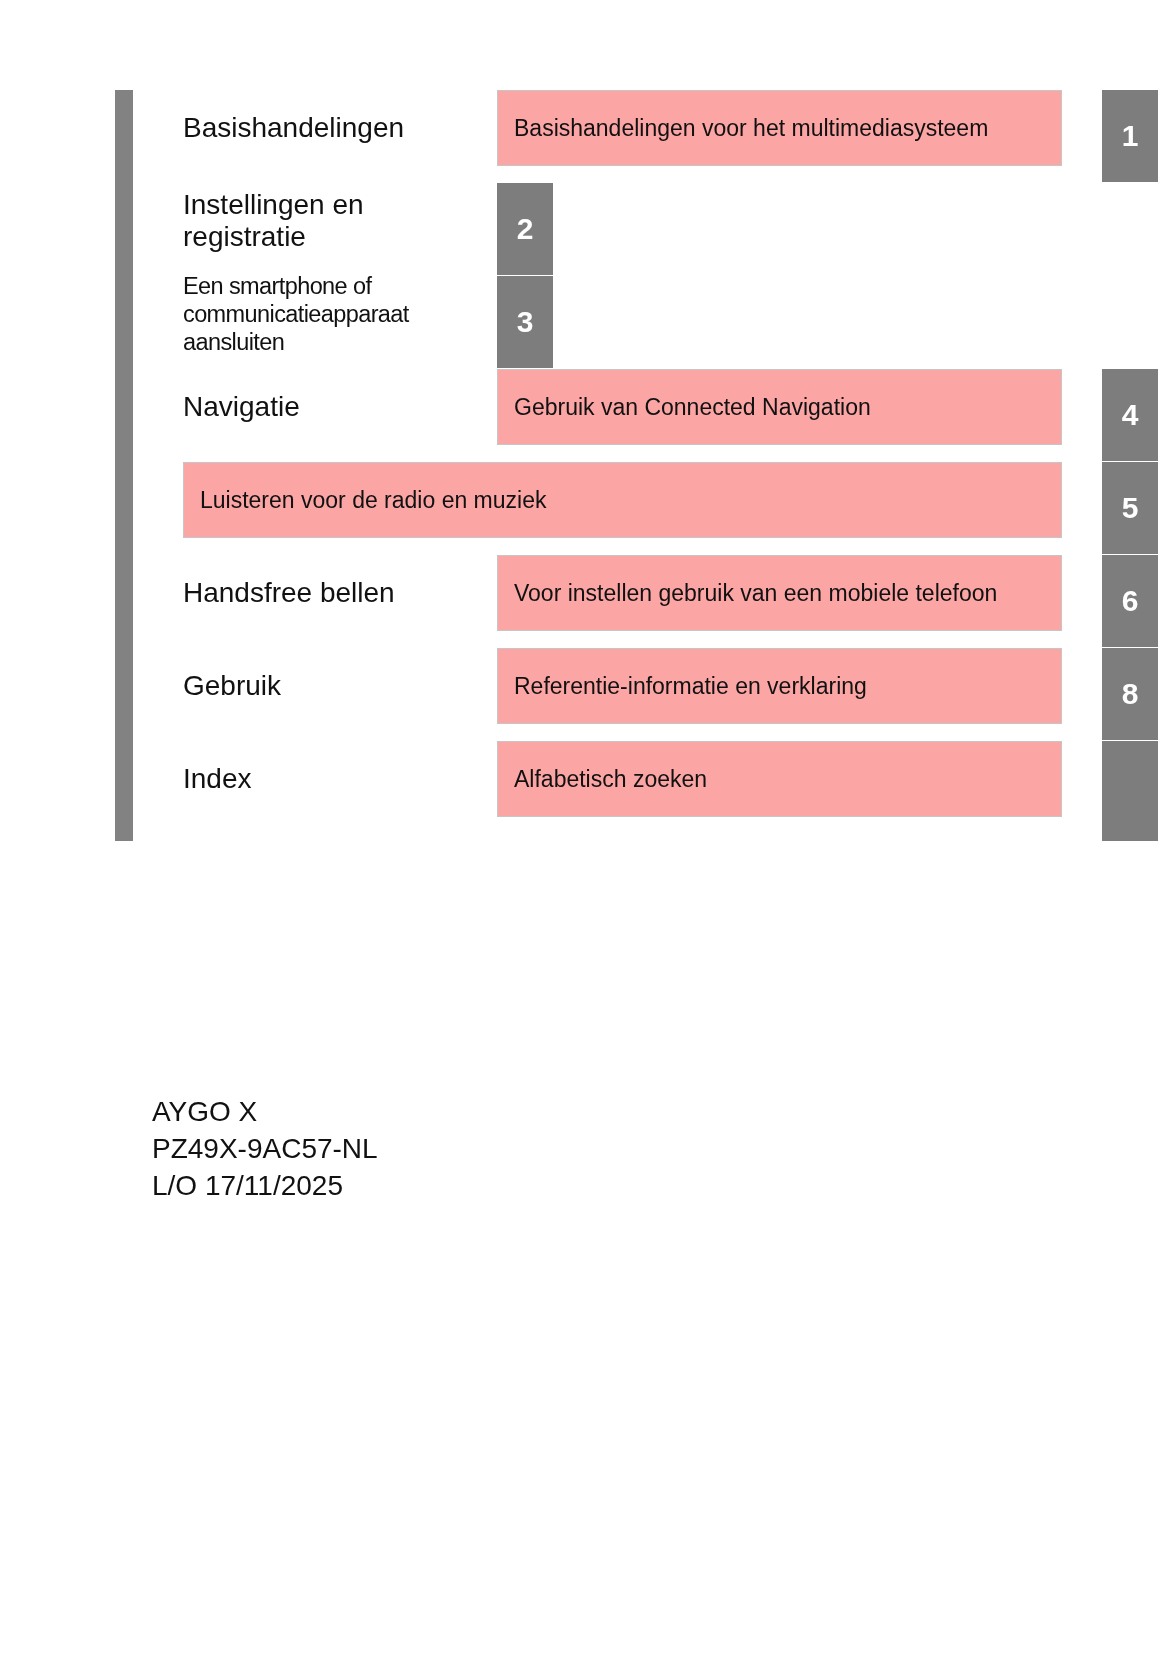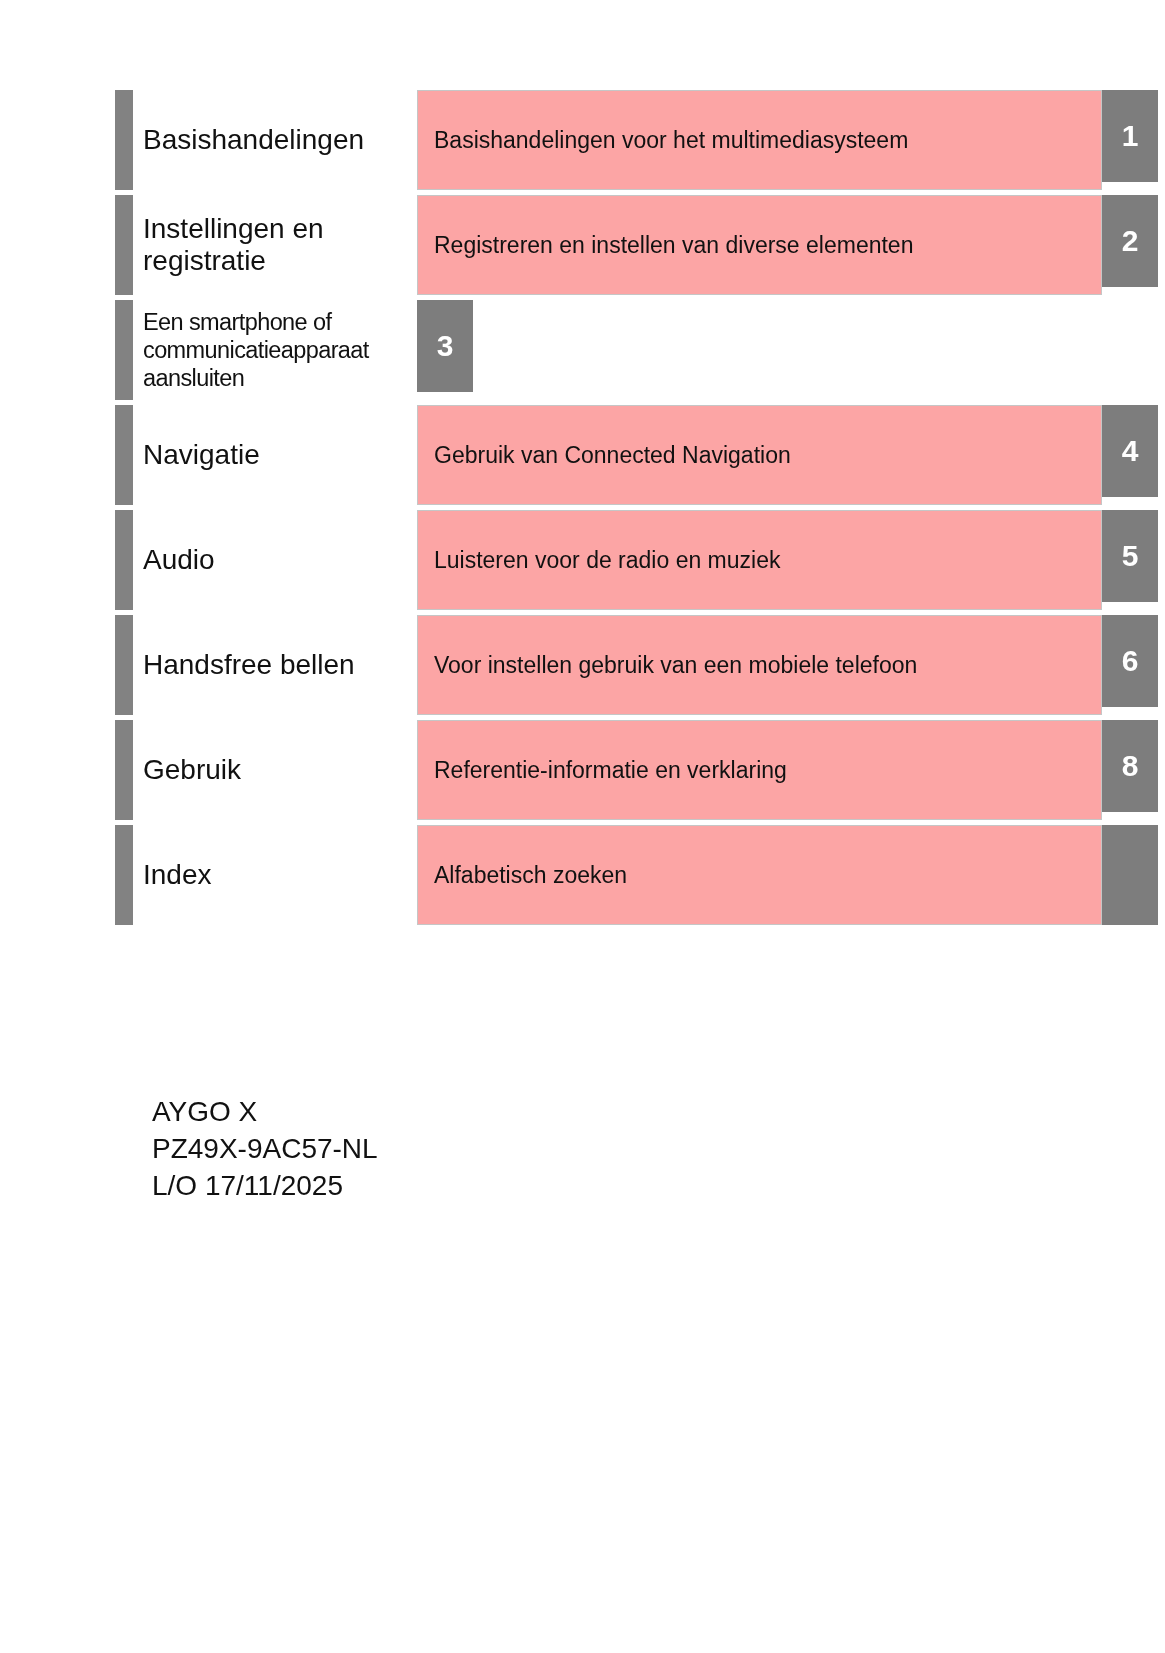--- a/index.html
+++ b/index.html
@@ -14,22 +14,23 @@
   }
   .toc {
     position: absolute;
     left: 115px;
     top: 90px;
     width: 1043px;
   }
   .toc-row {
     display: flex;
     align-items: stretch;
-    height: 100px;
-    margin-bottom: 5px;
+    height: 76px;
+    margin-bottom: 17px;
+    gap: 40px;
   }
   .accent-bar {
     width: 18px;
     height: 100px;
     background: #828282;
     flex: 0 0 18px;
     margin-right: 10px;
   }
   .chapter-label {
     flex: 0 0 274px;
@@ -103,23 +104,20 @@
         <div class="desc-box">
           <span class="desc-text">Basishandelingen voor het multimediasysteem</span>
         </div>
         <div class="number-tab">
           <span>1</span>
         </div>
       </div>
       <div class="toc-row">
         <div class="accent-bar"></div>
         <div class="chapter-label">Instellingen en registratie</div>
-        <div class="desc-box">
-          <span class="desc-text">Registreren en instellen van diverse elementen</span>
-        </div>
         <div class="number-tab">
           <span>2</span>
         </div>
       </div>
       <div class="toc-row">
         <div class="accent-bar"></div>
         <div class="chapter-label small">Een smartphone of communicatieapparaat aansluiten</div>
         <div class="number-tab">
           <span>3</span>
         </div>
@@ -129,21 +127,20 @@
         <div class="chapter-label">Navigatie</div>
         <div class="desc-box">
           <span class="desc-text">Gebruik van Connected Navigation</span>
         </div>
         <div class="number-tab">
           <span>4</span>
         </div>
       </div>
       <div class="toc-row">
         <div class="accent-bar"></div>
-        <div class="chapter-label">Audio</div>
         <div class="desc-box">
           <span class="desc-text">Luisteren voor de radio en muziek</span>
         </div>
         <div class="number-tab">
           <span>5</span>
         </div>
       </div>
       <div class="toc-row">
         <div class="accent-bar"></div>
         <div class="chapter-label">Handsfree bellen</div>

